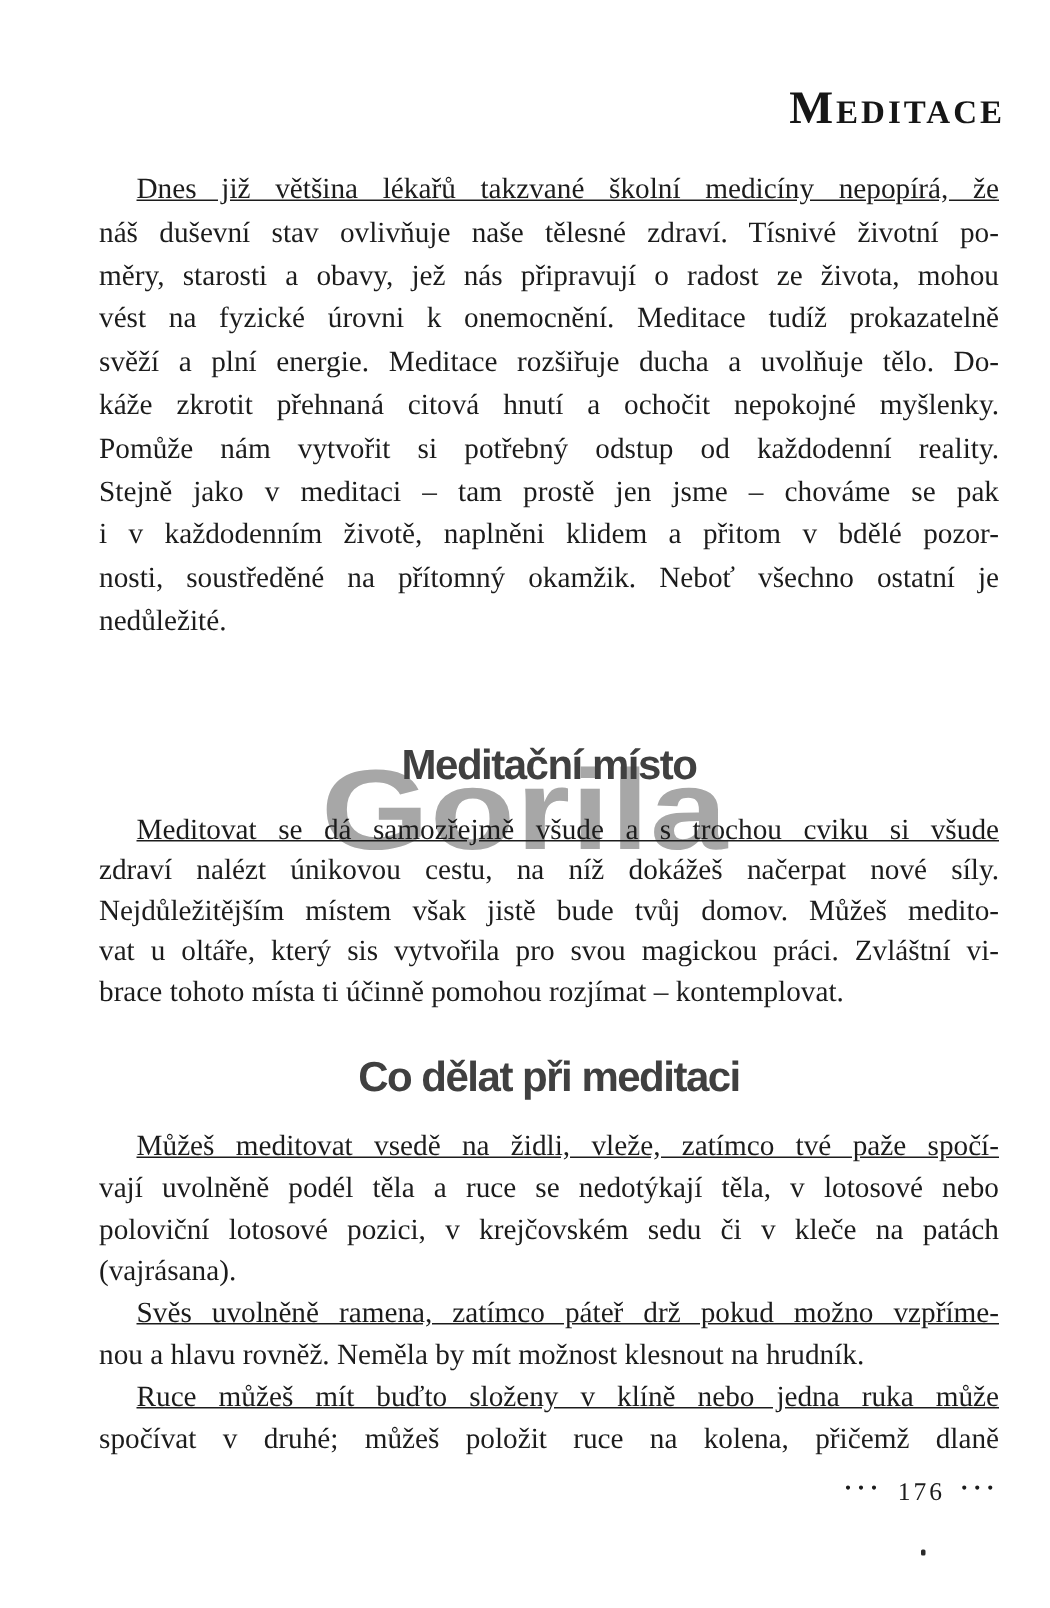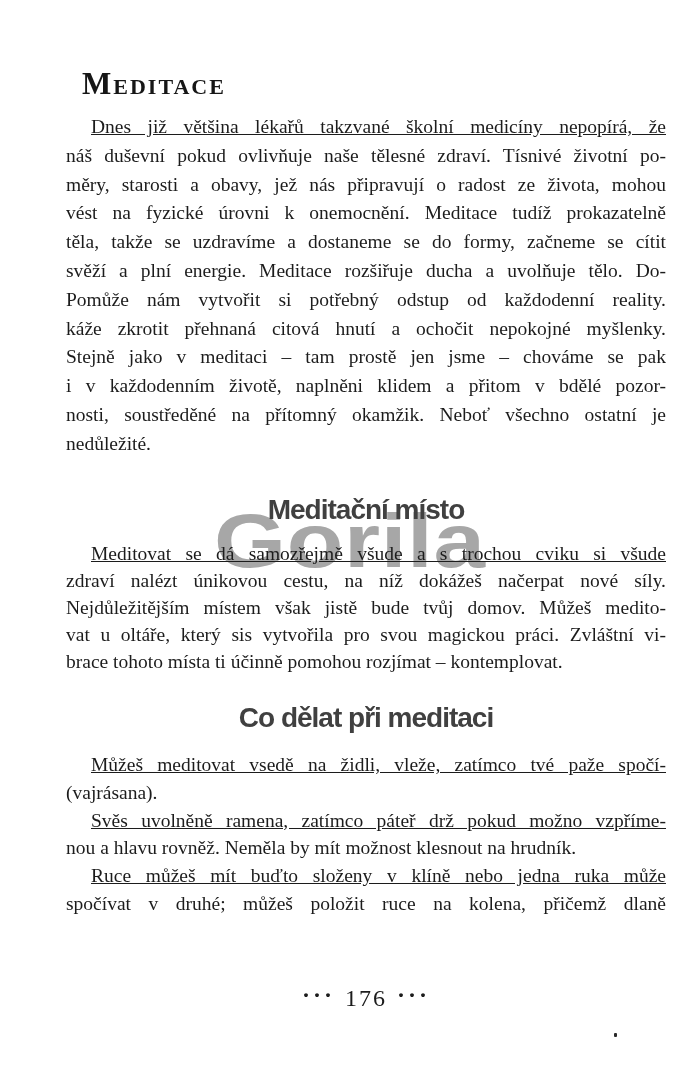--- a/index.html
+++ b/index.html
@@ -9,22 +9,22 @@
     height: 1072px;
     background: #ffffff;
     margin: 0 auto;
     overflow: hidden;
     font-family: "Liberation Serif", "DejaVu Serif", serif;
     color: #1c1c1c;
   }
   .title {
     position: absolute;
     left: 66px; top: 50px; width: 600px;
-    margin: 16px;
-    text-align: left;
+    margin: 4px;
+    text-align: right;
     font-family: "Liberation Serif", "DejaVu Serif", serif;
     font-variant: small-caps;
     font-weight: bold;
     font-size: 31px;
     letter-spacing: 2px;
     color: #161616;
     z-index: 3;
   }
   .block {
     position: absolute;
@@ -63,22 +63,22 @@
     letter-spacing: 0.5px;
     color: #a7a7a7;
     transform: scaleX(1.22);
     transform-origin: left top;
     z-index: 1;
     user-select: none;
   }
   .footer {
     position: absolute;
     left: 66px; top: 985px; width: 600px;
-    text-align: center;
-    font-size: 24px;
+    text-align: right;
+    font-size: 17px;
     color: #1c1c1c;
     z-index: 2;
   }
   .footer .dots { letter-spacing: 3px; font-weight: bold; position: relative; top: -3px; }
   .footer .pagenum { margin: 0 10px; letter-spacing: 2px; }
   .speck {
     position: absolute;
     left: 614px; top: 1033px;
     width: 3px; height: 4px;
     background: #2a2a2a;
@@ -88,27 +88,26 @@
 </style>
 </head>
 <body>
 
 <div class="page">
 
   <h1 class="title">Meditace</h1>
 
   <div class="block para1">
     <div class="line indent">Dnes již většina lékařů takzvané školní medicíny nepopírá, že</div>
-    <div class="line">náš duševní pokud ovlivňuje naše tělesné zdraví. Tísnivé životní po-</div>
+    <div class="line">náš duševní stav ovlivňuje naše tělesné zdraví. Tísnivé životní po-</div>
     <div class="line">měry, starosti a obavy, jež nás připravují o radost ze života, mohou</div>
     <div class="line">vést na fyzické úrovni k onemocnění. Meditace tudíž prokazatelně</div>
-    <div class="line">těla, takže se uzdravíme a dostaneme se do formy, začneme se cítit</div>
     <div class="line">svěží a plní energie. Meditace rozšiřuje ducha a uvolňuje tělo. Do-</div>
+    <div class="line">káže zkrotit přehnaná citová hnutí a ochočit nepokojné myšlenky.</div>
     <div class="line">Pomůže nám vytvořit si potřebný odstup od každodenní reality.</div>
-    <div class="line">káže zkrotit přehnaná citová hnutí a ochočit nepokojné myšlenky.</div>
     <div class="line">Stejně jako v meditaci – tam prostě jen jsme – chováme se pak</div>
     <div class="line">i v každodenním životě, naplněni klidem a přitom v bdělé pozor-</div>
     <div class="line">nosti, soustředěné na přítomný okamžik. Neboť všechno ostatní je</div>
     <div class="line end">nedůležité.</div>
   </div>
 
   <div class="watermark">Gorila</div>
 
   <h2 class="heading h-place">Meditační místo</h2>
 
@@ -117,20 +116,22 @@
     <div class="line">zdraví nalézt únikovou cestu, na níž dokážeš načerpat nové síly.</div>
     <div class="line">Nejdůležitějším místem však jistě bude tvůj domov. Můžeš medito-</div>
     <div class="line">vat u oltáře, který sis vytvořila pro svou magickou práci. Zvláštní vi-</div>
     <div class="line end">brace tohoto místa ti účinně pomohou rozjímat – kontemplovat.</div>
   </div>
 
   <h2 class="heading h-what">Co dělat při meditaci</h2>
 
   <div class="block what">
     <div class="line indent">Můžeš meditovat vsedě na židli, vleže, zatímco tvé paže spočí-</div>
+    <div class="line">vají uvolněně podél těla a ruce se nedotýkají těla, v lotosové nebo</div>
+    <div class="line">poloviční lotosové pozici, v krejčovském sedu či v kleče na patách</div>
     <div class="line end">(vajrásana).</div>
     <div class="line indent">Svěs uvolněně ramena, zatímco páteř drž pokud možno vzpříme-</div>
     <div class="line end">nou a hlavu rovněž. Neměla by mít možnost klesnout na hrudník.</div>
     <div class="line indent">Ruce můžeš mít buďto složeny v klíně nebo jedna ruka může</div>
     <div class="line">spočívat v druhé; můžeš položit ruce na kolena, přičemž dlaně</div>
   </div>
 
   <div class="footer">
     <span class="dots">···</span><span class="pagenum">176</span><span class="dots">···</span>
   </div>

